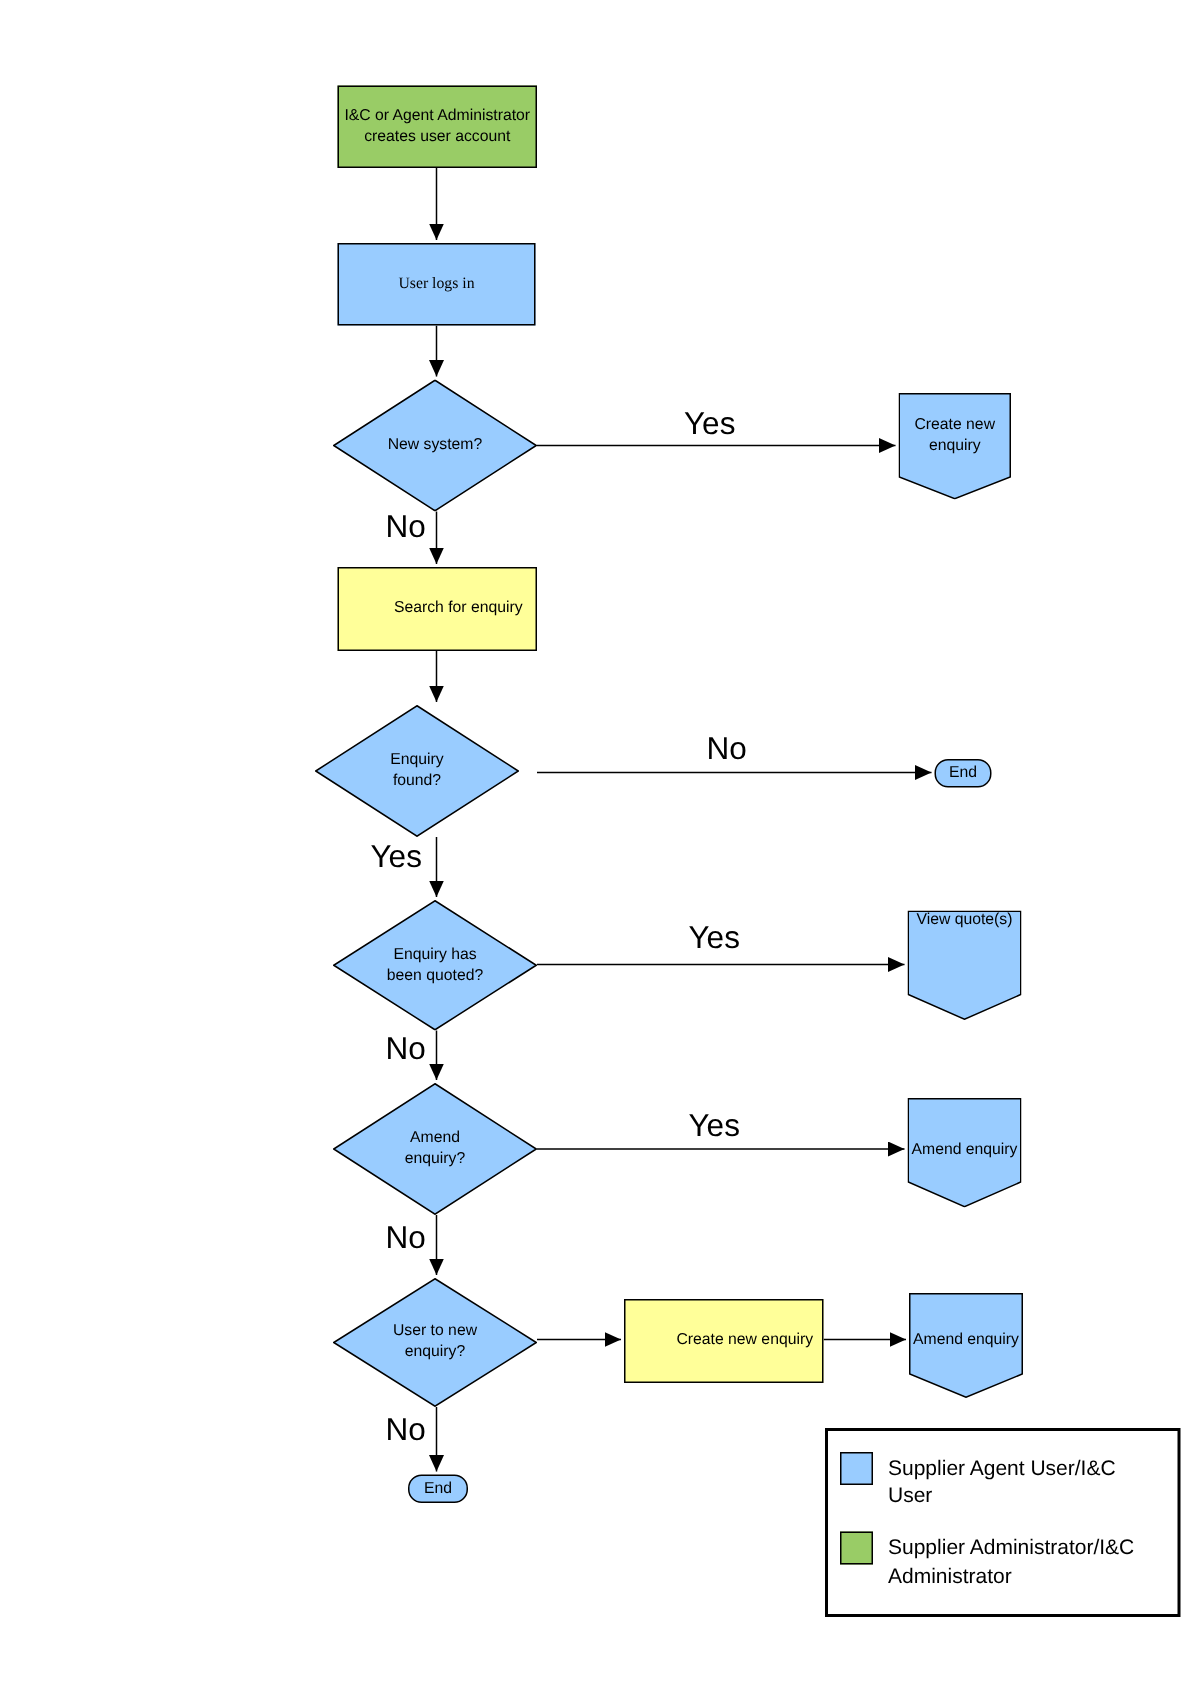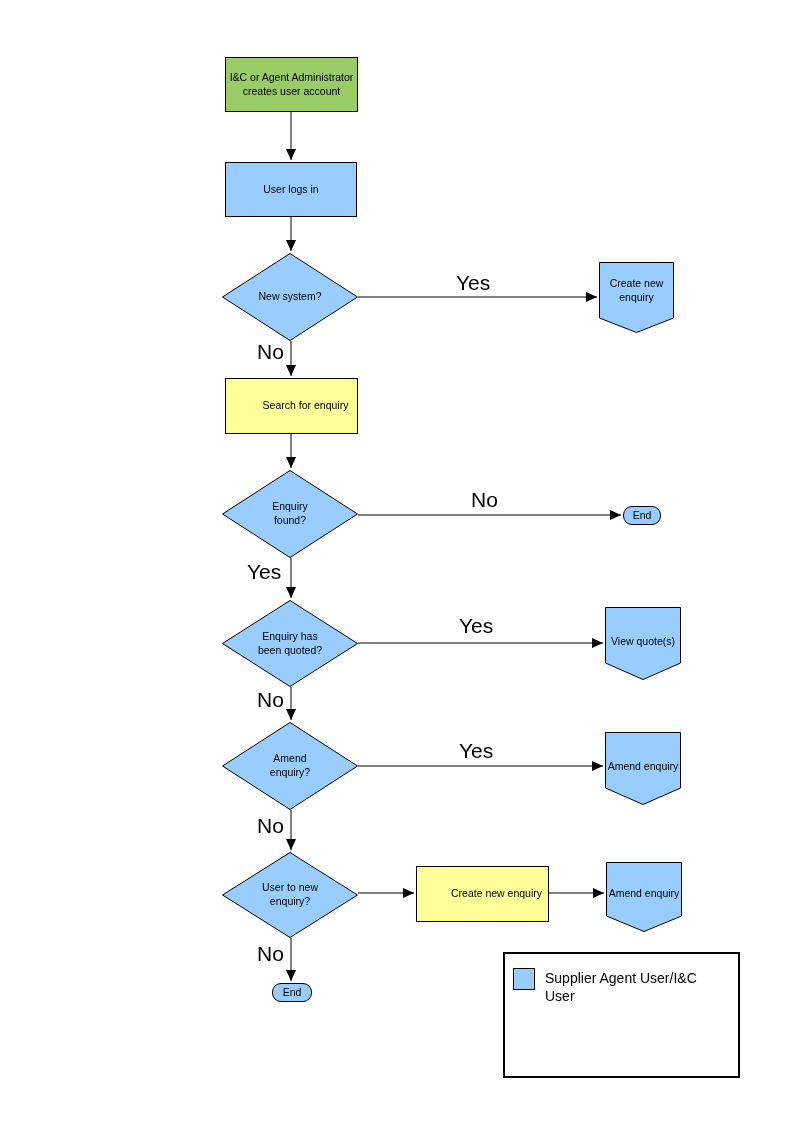--- a/index.html
+++ b/index.html
@@ -12,39 +12,39 @@
   .canvas { position:relative; width:794px; height:1123px; overflow:hidden; }
 
   .connector-layer { position:absolute; left:0; top:0; width:794px; height:1123px; pointer-events:none; }
   .connector-layer line { stroke:var(--line,#000); stroke-width:1; }
 
   .node {
     position:absolute; display:flex; align-items:center; justify-content:center;
     text-align:center; font-size:10.5px; line-height:1.3;
   }
   .rect { border:1px solid var(--line,#000); box-sizing:border-box; }
-  .fill-user   { background:var(--user-fill,#99CCFF); }
+  .fill-user   { background:var(--user-fill,#99CCFF);font-family:Liberation Serif, serif; }
   .fill-system { background:var(--system-fill,#FFFF99);padding-left:28px; }
   .fill-admin  { background:var(--admin-fill,#99CC66); }
 
   .shape-svg { position:absolute; left:0; top:0; width:100%; height:100%; }
   .shape-svg polygon { stroke:var(--line,#000); stroke-width:1; fill:var(--user-fill,#99CCFF); }
   .node-label { position:relative; z-index:1; }
 
   .terminator {
     border:1px solid var(--line,#000); border-radius:9px; box-sizing:border-box;
     background:var(--user-fill,#99CCFF); font-size:10.5px;
   }
 
   .edge-label { position:absolute; font-size:21px; line-height:1; }
 
   .legend {
     position:absolute; box-sizing:border-box;
     border:2px solid var(--line,#000); background:#fff;
-    display:flex; flex-direction:column; padding:14px 8px; gap:16px;
+    display:flex; flex-direction:column; padding:14px 8px; gap:16px;margin-left:47px;
   }
   .legend-row { display:flex; align-items:flex-start; }
   .legend-swatch { width:20px; height:20px; border:1px solid var(--line,#000); box-sizing:content-box; margin-right:10px; flex:none; }
   .legend-label { font-size:14px; line-height:1.3; width:195px; padding-top:1px; }
 </style>
 </head>
 <body>
 
 <div class="canvas">
 
@@ -86,21 +86,21 @@
     <div class="node-label">Create new enquiry</div>
   </div>
 
   <div class="node" style="left:222px;top:253px;width:136px;height:88px">
     <svg class="shape-svg" viewBox="0 0 136 88">
       <polygon points="68,0.5 135.5,44 68,87.5 0.5,44"></polygon>
     </svg>
     <div class="node-label" style="width:100px">New system?</div>
   </div>
 
-  <div class="node" style="left:222px;top:470px;width:136px;height:88px">
+  <div class="node" style="left:210px;top:470px;width:136px;height:88px">
     <svg class="shape-svg" viewBox="0 0 136 88">
       <polygon points="68,0.5 135.5,44 68,87.5 0.5,44"></polygon>
     </svg>
     <div class="node-label" style="width:54px">Enquiry found?</div>
   </div>
 
   <div class="node" style="left:222px;top:600px;width:136px;height:87px">
     <svg class="shape-svg" viewBox="0 0 136 87">
       <polygon points="68,0.5 135.5,43.5 68,86.5 0.5,43.5"></polygon>
     </svg>
@@ -125,21 +125,21 @@
     <svg class="shape-svg" viewBox="0 0 75 71">
       <polygon points="0.5,0.5 74.5,0.5 74.5,56 37.5,70.5 0.5,56"></polygon>
     </svg>
     <div class="node-label" style="width:64px;margin-top:15px">Create new enquiry</div>
   </div>
 
   <div class="node" style="left:605px;top:607px;width:76px;height:73px;align-items:flex-start">
     <svg class="shape-svg" viewBox="0 0 76 73">
       <polygon points="0.5,0.5 75.5,0.5 75.5,56 38,72.5 0.5,56"></polygon>
     </svg>
-    <div class="node-label" style="width:72px;margin-top:28px">View quote(s)</div>
+    <div class="node-label" style="width:72px;">View quote(s)</div>
   </div>
 
   <div class="node" style="left:605px;top:732px;width:76px;height:73px;align-items:flex-start">
     <svg class="shape-svg" viewBox="0 0 76 73">
       <polygon points="0.5,0.5 75.5,0.5 75.5,56 38,72.5 0.5,56"></polygon>
     </svg>
     <div class="node-label" style="width:74px;margin-top:28px">Amend enquiry</div>
   </div>
 
   <div class="node" style="left:606px;top:862px;width:76px;height:70px;align-items:flex-start">
@@ -165,15 +165,19 @@
   <div class="edge-label" style="left:257px;top:689px">No</div>
   <div class="edge-label" style="left:459px;top:740px">Yes</div>
   <div class="edge-label" style="left:257px;top:815px">No</div>
   <div class="edge-label" style="left:257px;top:943px">No</div>
 
   <div class="legend" style="left:503px;top:952px;width:237px;height:126px">
     <div class="legend-row">
       <div class="legend-swatch fill-user"></div>
       <div class="legend-label">Supplier Agent User/I&amp;C User</div>
     </div>
+    <div class="legend-row">
+      <div class="legend-swatch fill-admin"></div>
+      <div class="legend-label">Supplier Administrator/I&amp;C Administrator</div>
+    </div>
   </div>
 
 </div>
 
 </body></html>

